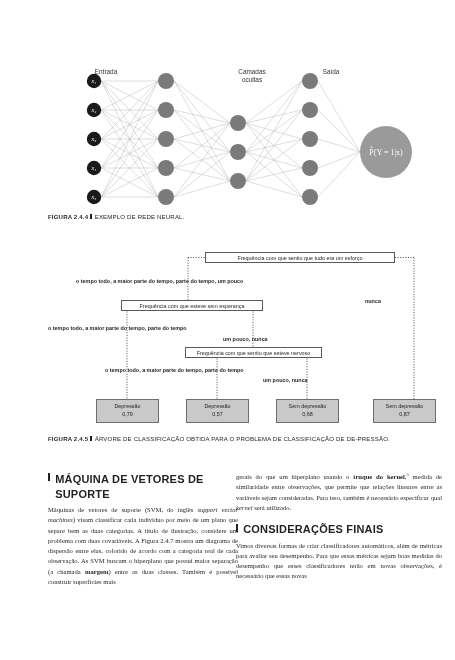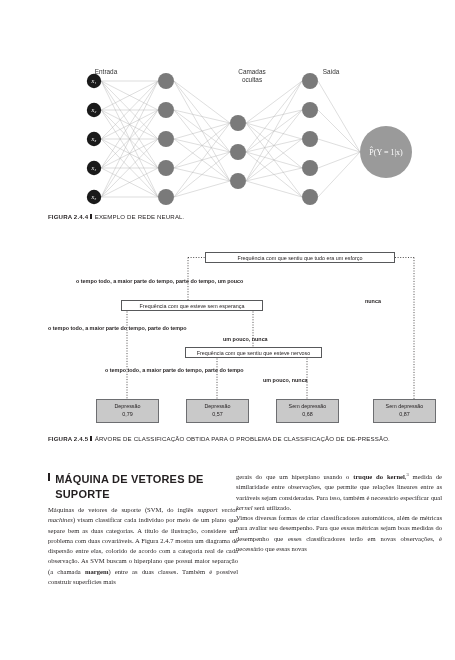--- a/index.html
+++ b/index.html
@@ -262,16 +262,20 @@
   <div class="col" id="col-left">
     <h2 class="sec-head">
       <span class="sq"></span>
       <span>MÁQUINA DE VETORES DE SUPORTE</span>
     </h2>
     <p class="body-p" id="p-svm">Máquinas de vetores de suporte (SVM, do inglês <i>support vector machines</i>) visam classificar cada indivíduo por meio de um plano que separe bem as duas categorias. A título de ilustração, considere um problema com duas covariáveis. A Figura 2.4.7 mostra um diagrama de dispersão entre elas, colorido de acordo com a categoria real de cada observação. As SVM buscam o hiperplano que possui maior separação (a chamada <b>margem</b>) entre as duas classes. Também é possível construir superfícies mais</p>
   </div>
 
   <div class="col" id="col-right">
     <p class="body-p" id="p-svm-cont">gerais do que um hiperplano usando o <b>truque do kernel</b>,<sup>3</sup> medida de similaridade entre observações, que permite que relações lineares entre as variáveis sejam consideradas. Para isso, também é necessário especificar qual <i>kernel</i> será utilizado.</p>
+    <h2 class="sec-head">
+      <span class="sq"></span>
+      <span>CONSIDERAÇÕES FINAIS</span>
+    </h2>
     <p class="body-p" id="p-final">Vimos diversas formas de criar classificadores automáticos, além de métricas para avaliar seu desempenho. Para que essas métricas sejam boas medidas do desempenho que esses classificadores terão em novas observações, é necessário que essas novas</p>
   </div>
 
 </div>
 
 </body></html>

